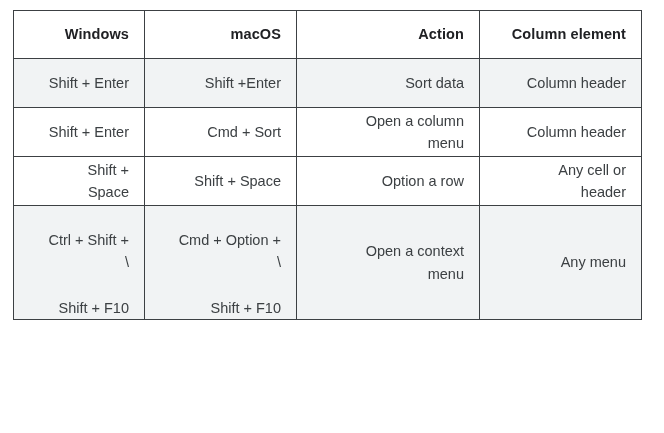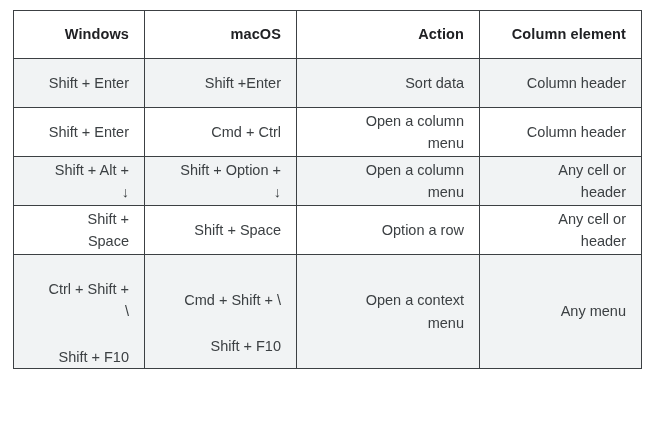--- a/index.html
+++ b/index.html
@@ -91,43 +91,37 @@
     </thead>
     <tbody>
       <tr class="row-shaded">
         <td>Shift + Enter</td>
         <td>Shift +Enter</td>
         <td>Sort data</td>
         <td>Column header</td>
       </tr>
       <tr class="row-plain">
         <td>Shift + Enter</td>
-        <td>Cmd + Ctrl</td>
+        <td>Cmd + Sort</td>
         <td>Open a column menu</td>
         <td>Column header</td>
-      </tr>
-      <tr class="row-shaded">
-        <td>Shift + Alt + ↓</td>
-        <td>Shift + Option + ↓</td>
-        <td>Open a column menu</td>
-        <td>Any cell or header</td>
       </tr>
       <tr class="row-plain">
         <td>Shift + Space</td>
         <td>Shift + Space</td>
         <td>Option a row</td>
         <td>Any cell or header</td>
       </tr>
       <tr class="row-shaded row-tall">
         <td class="cell-multiline">
           <span class="line">Ctrl + Shift + \</span>
           <span class="line">Shift + F10</span>
         </td>
         <td class="cell-multiline">
-          <span class="line">Cmd + Shift + \</span>
+          <span class="line">Cmd + Option + \</span>
           <span class="line">Shift + F10</span>
         </td>
         <td>Open a context menu</td>
         <td>Any menu</td>
       </tr>
     </tbody>
   </table>
 </div>
 
 </body></html>

